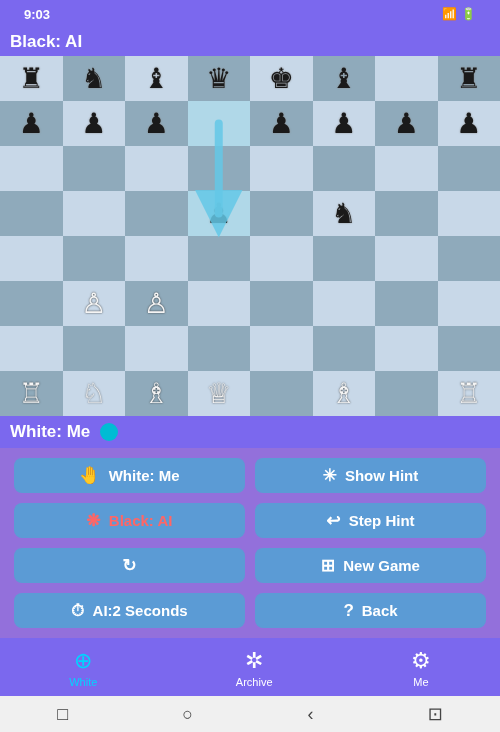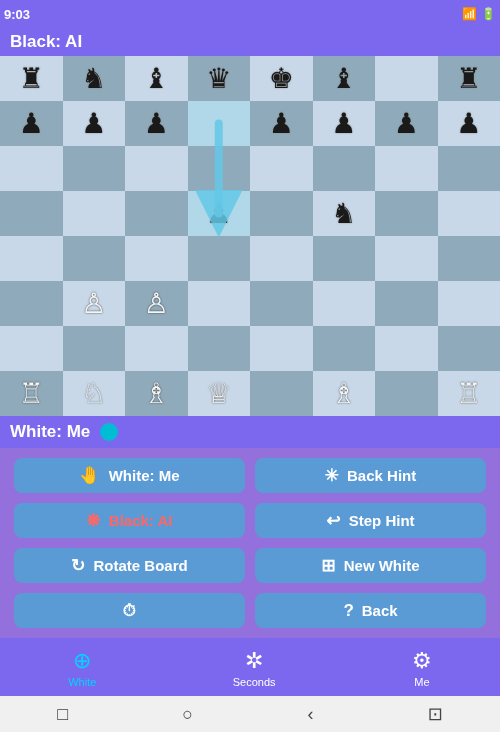--- a/index.html
+++ b/index.html
@@ -12,21 +12,21 @@
       display: flex;
       flex-direction: column;
     }
 
     
     .status-bar {
       background: #7b68ee;
       display: flex;
       justify-content: space-between;
       align-items: center;
-      padding: 4px 4px;
+      padding: 4px 24px;
       height: 28px;
     }
     .status-time {
       color: white;
       font-size: 13px;
       font-weight: bold;
     }
     .status-icons {
       display: flex;
       align-items: center;
@@ -309,55 +309,55 @@
   <div class="turn-indicator"></div>
 </div>
 
 <div class="buttons-section" id="buttons-container">
     <button class="btn">
       <span class="btn-icon">🤚</span>
       <span>White: Me</span>
     </button>
     <button class="btn">
       <span class="btn-icon">✳</span>
-      <span>Back Hint</span>
+      <span>Show Hint</span>
     </button>
     <button class="btn highlight-btn">
       <span class="btn-icon">❋</span>
       <span>Black: AI</span>
     </button>
     <button class="btn">
       <span class="btn-icon">↩</span>
       <span>Step Hint</span>
     </button>
     <button class="btn">
       <span class="btn-icon">↻</span>
-      <span>Rotate Board</span>
     </button>
     <button class="btn">
       <span class="btn-icon">⊞</span>
-      <span>New White</span>
+      <span>New Game</span>
     </button>
     <button class="btn">
       <span class="btn-icon">⏱</span>
+      <span>AI:2 Seconds</span>
     </button>
     <button class="btn">
       <span class="btn-icon">?</span>
       <span>Back</span>
     </button>
   </div>
 
 <div class="bottom-nav" id="bottom-nav">
     <div class="nav-item active">
       <span class="nav-icon">⊕</span>
       <span>White</span>
     </div>
     <div class="nav-item">
       <span class="nav-icon">✲</span>
-      <span>Seconds</span>
+      <span>Archive</span>
     </div>
     <div class="nav-item">
       <span class="nav-icon">⚙</span>
       <span>Me</span>
     </div>
   </div>
 
 <div class="system-nav">
   <button class="sys-btn">□</button>
   <button class="sys-btn">○</button>

